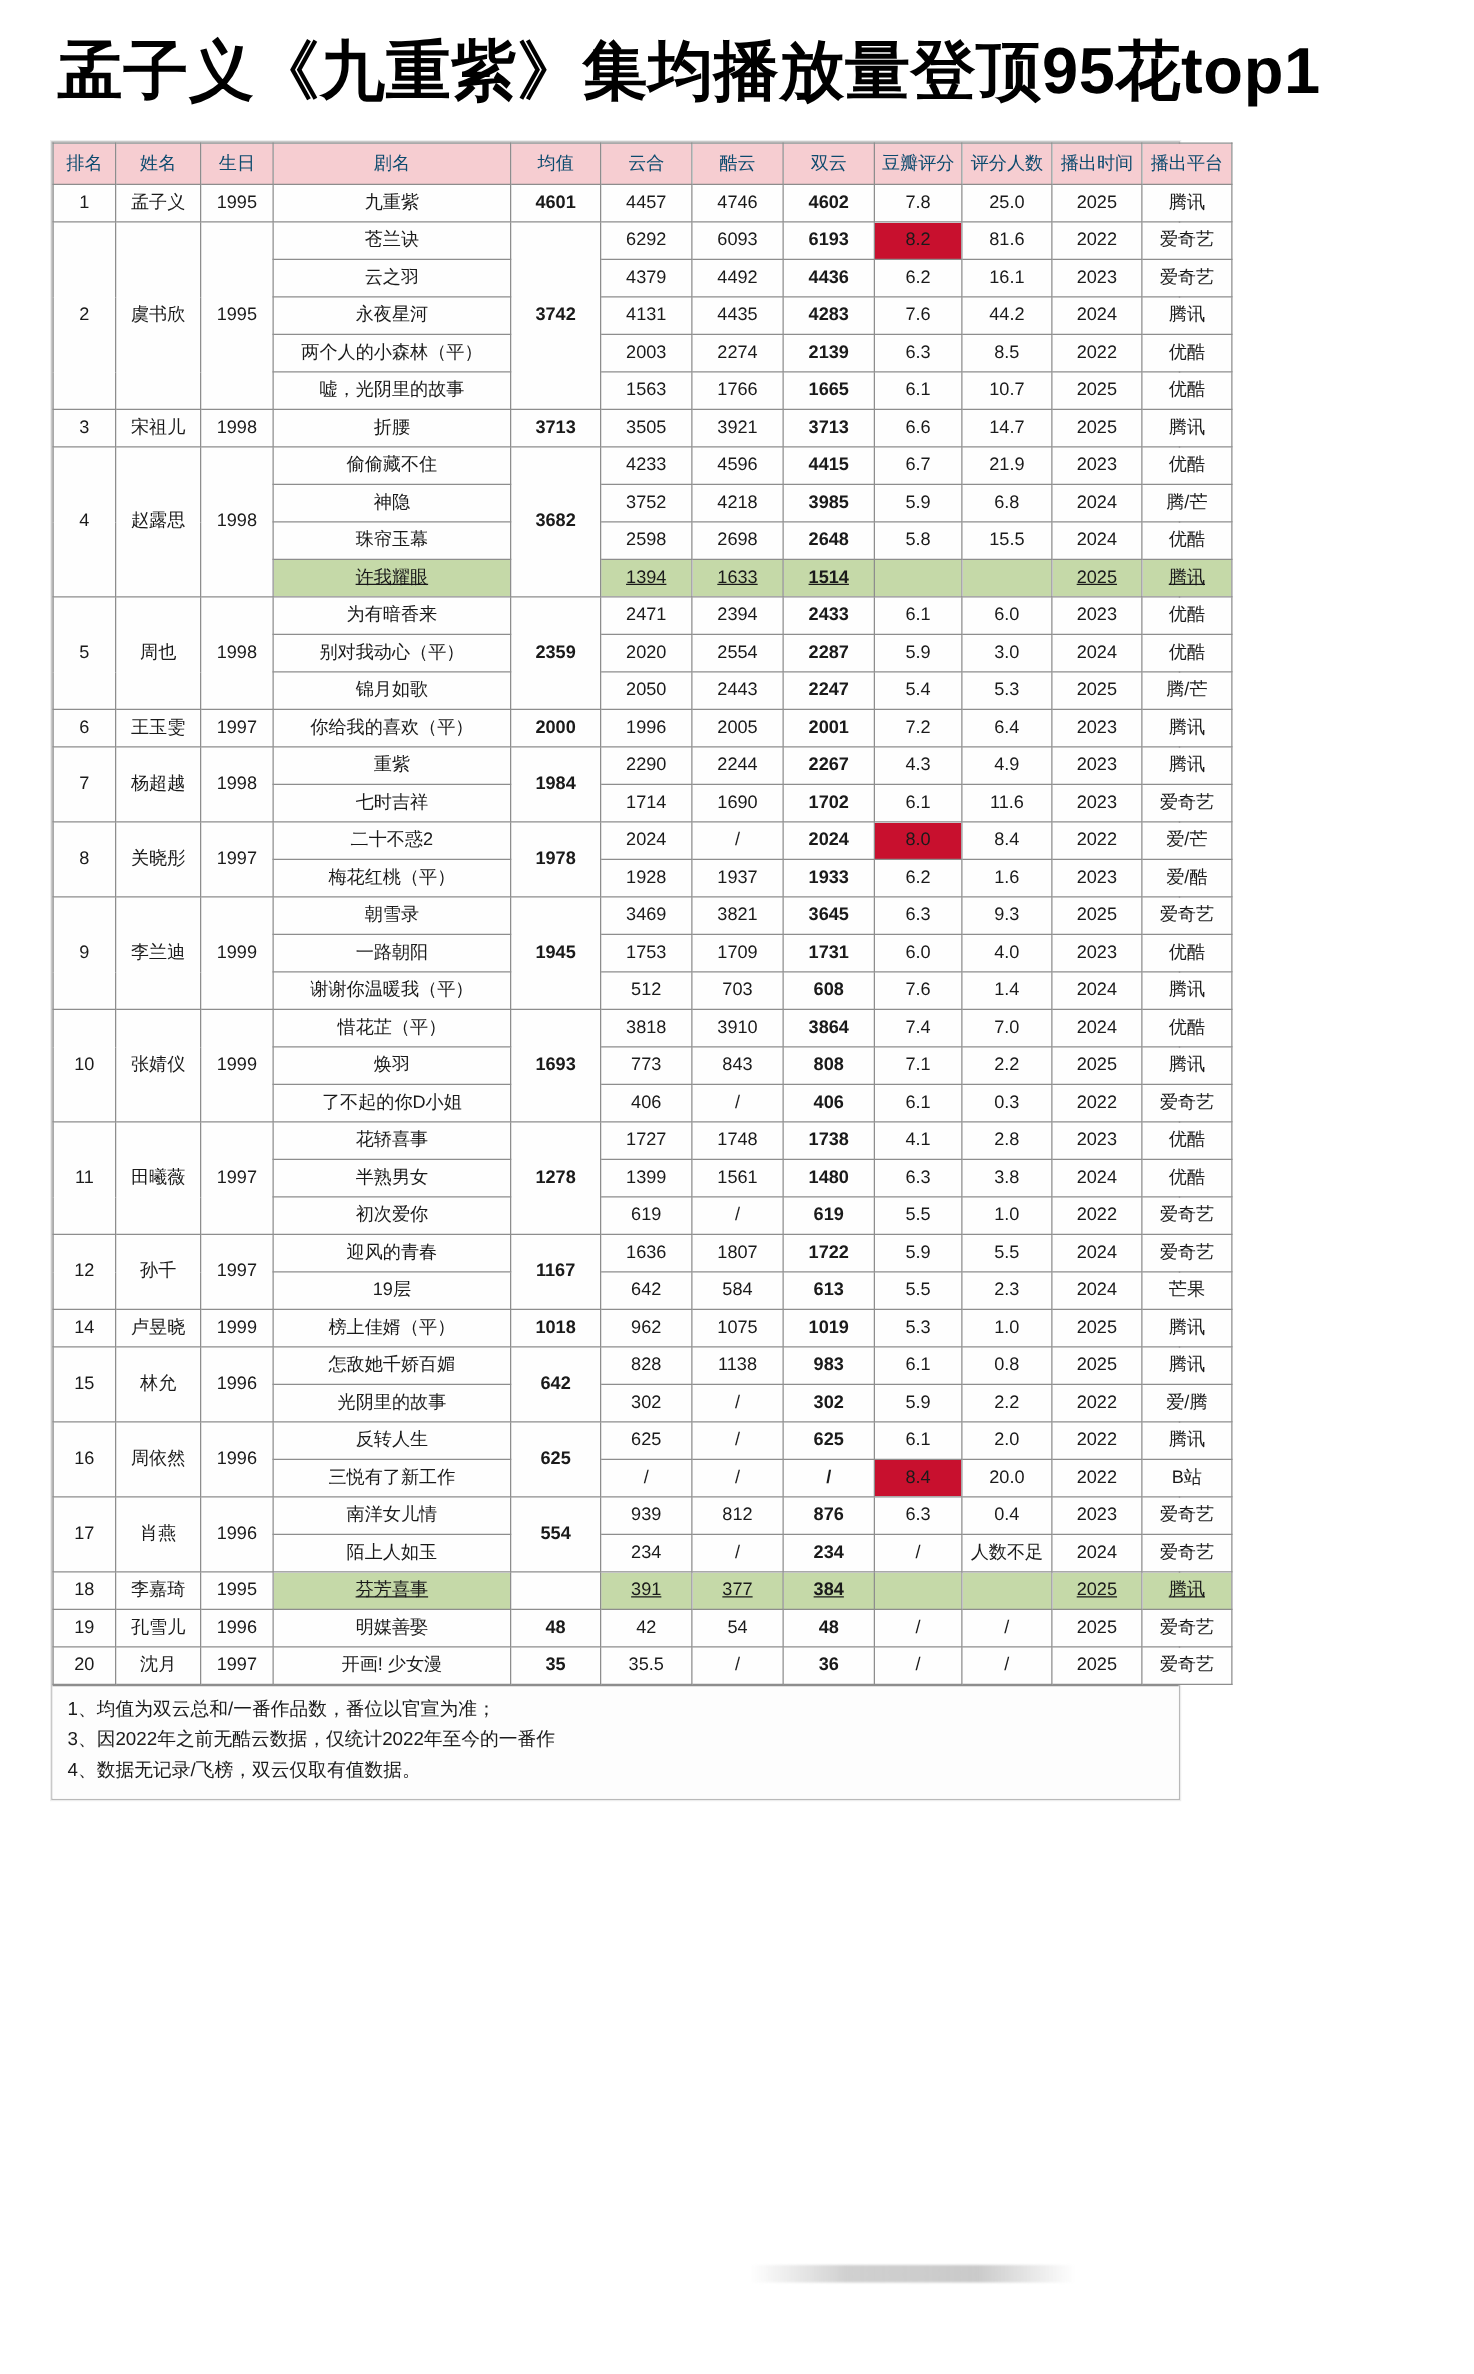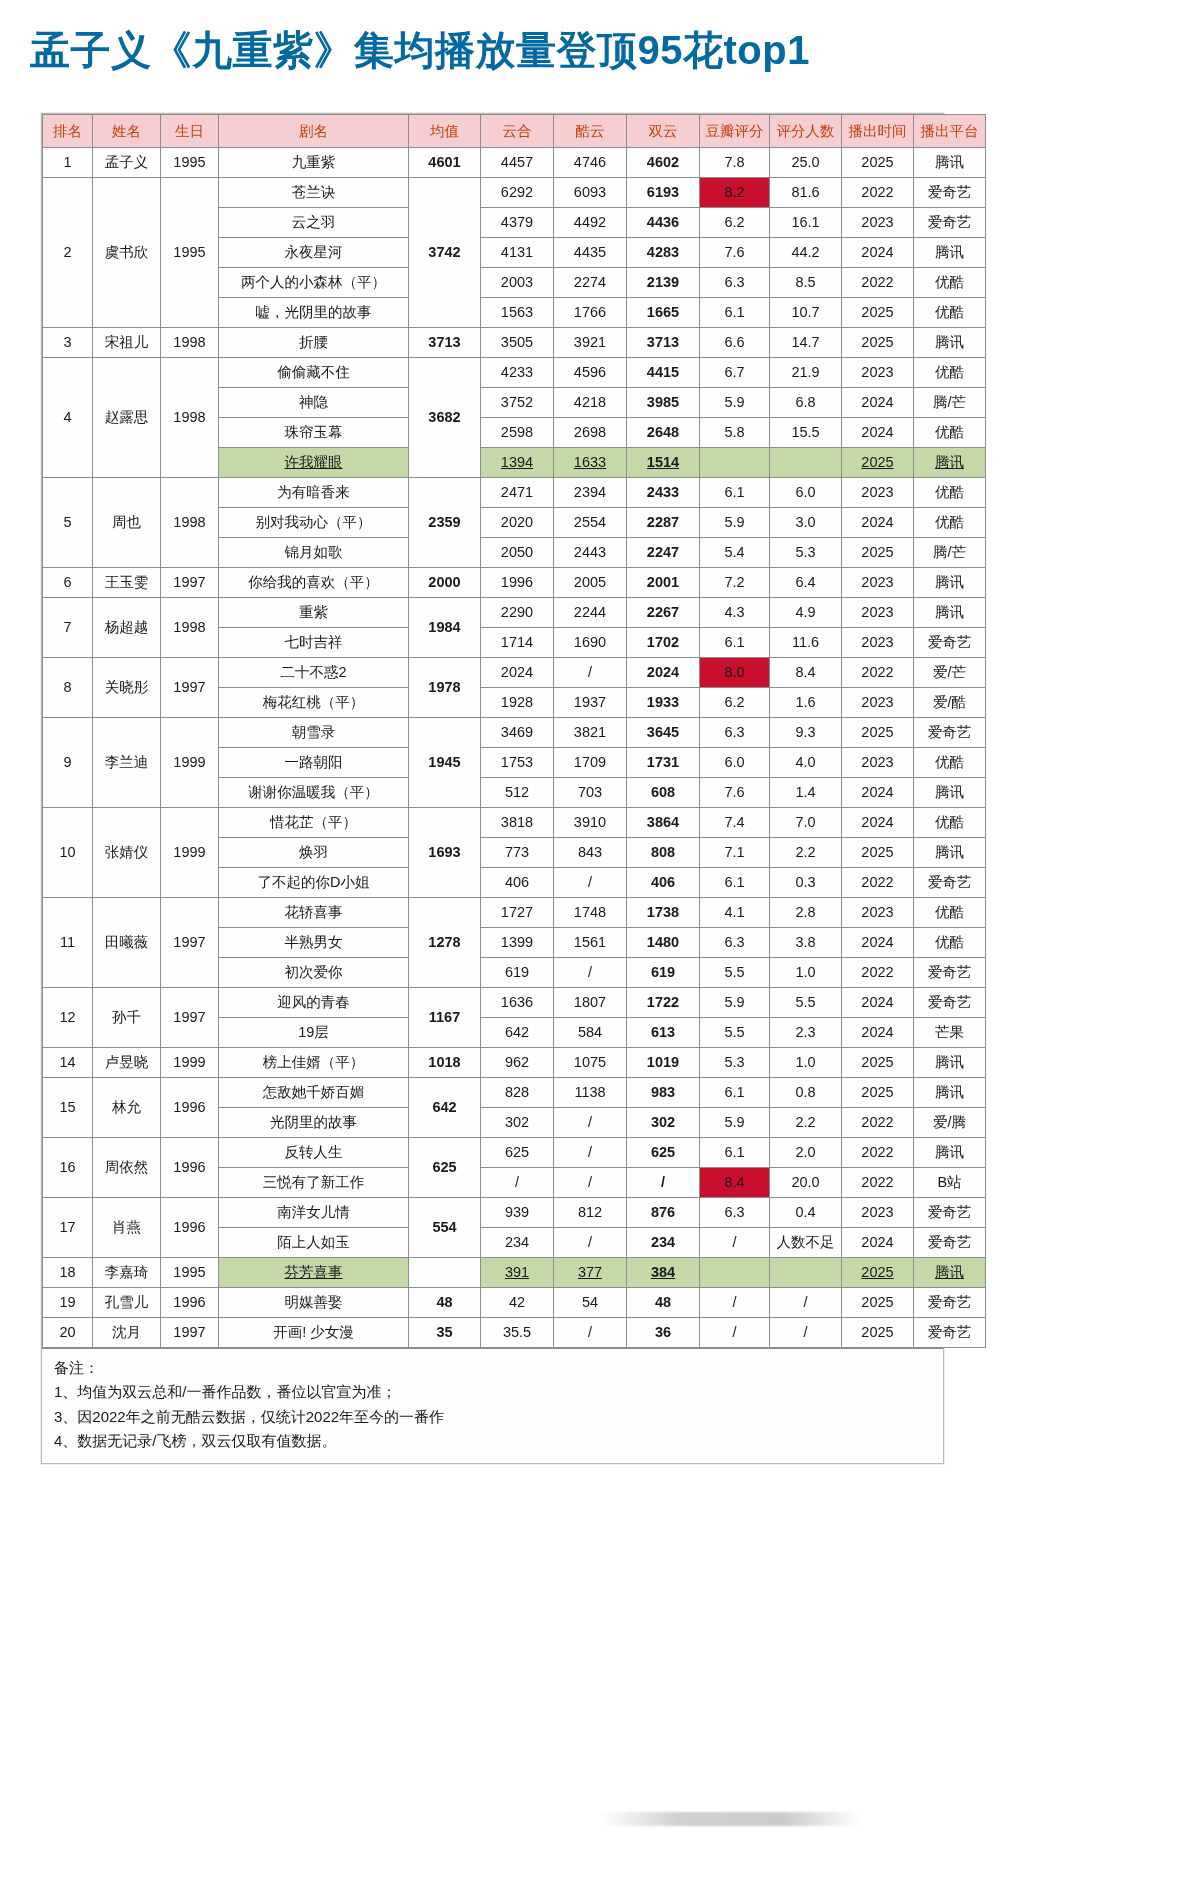--- a/index.html
+++ b/index.html
@@ -12,25 +12,25 @@
   }
   body {
     width: 1179px;
     min-height: 1899px;
     position: relative;
     overflow: hidden;
   }
 
   
   .headline {
-    font-size: 40px;
+    font-size: 52px;
     font-weight: 700;
-    color: #0369a1;
+    color: #000000;
     letter-spacing: 0.5px;
-    padding: 24px 0 0 30px;
+    padding: 24px 0 0 46px;
     line-height: 1.3;
     white-space: nowrap;
   }
 
   
   .sheet-wrap {
     position: absolute;
     left: 41px;
     top: 113px;
     width: 903px;
@@ -66,21 +66,21 @@
     height: 30px;
     line-height: 1.15;
     background: #fefefe;
     white-space: nowrap;
     overflow: hidden;
   }
   table.grid th {
     background: #f6cdd1;
     font-weight: 400;
     font-size: 14.5px;
-    color: #c2410c;
+    color: #0c4a6e;
     height: 33px;
   }
 
   
   col.c-rank   { width: 50px; }
   col.c-name   { width: 68px; }
   col.c-birth  { width: 58px; }
   col.c-drama  { width: 190px; }
   col.c-avg    { width: 72px; }
   col.c-yunhe  { width: 73px; }
@@ -641,20 +641,19 @@
           <td class="shuang">36</td>
           <td>/</td>
           <td>/</td>
           <td>2025</td>
           <td>爱奇艺</td>
         </tr>
       </tbody>
   </table>
 
   <div class="notes">
-    <div class="n-line">备注：</div>
     <div class="n-line">1、均值为双云总和/一番作品数，番位以官宣为准；</div>
     <div class="n-line n-truncated">3、因2022年之前无酷云数据，仅统计2022年至今的一番作</div>
     <div class="n-line">4、数据无记录/飞榜，双云仅取有值数据。</div>
   </div>
 </div>
 
 <div class="smudge"></div>
 
 </body></html>

